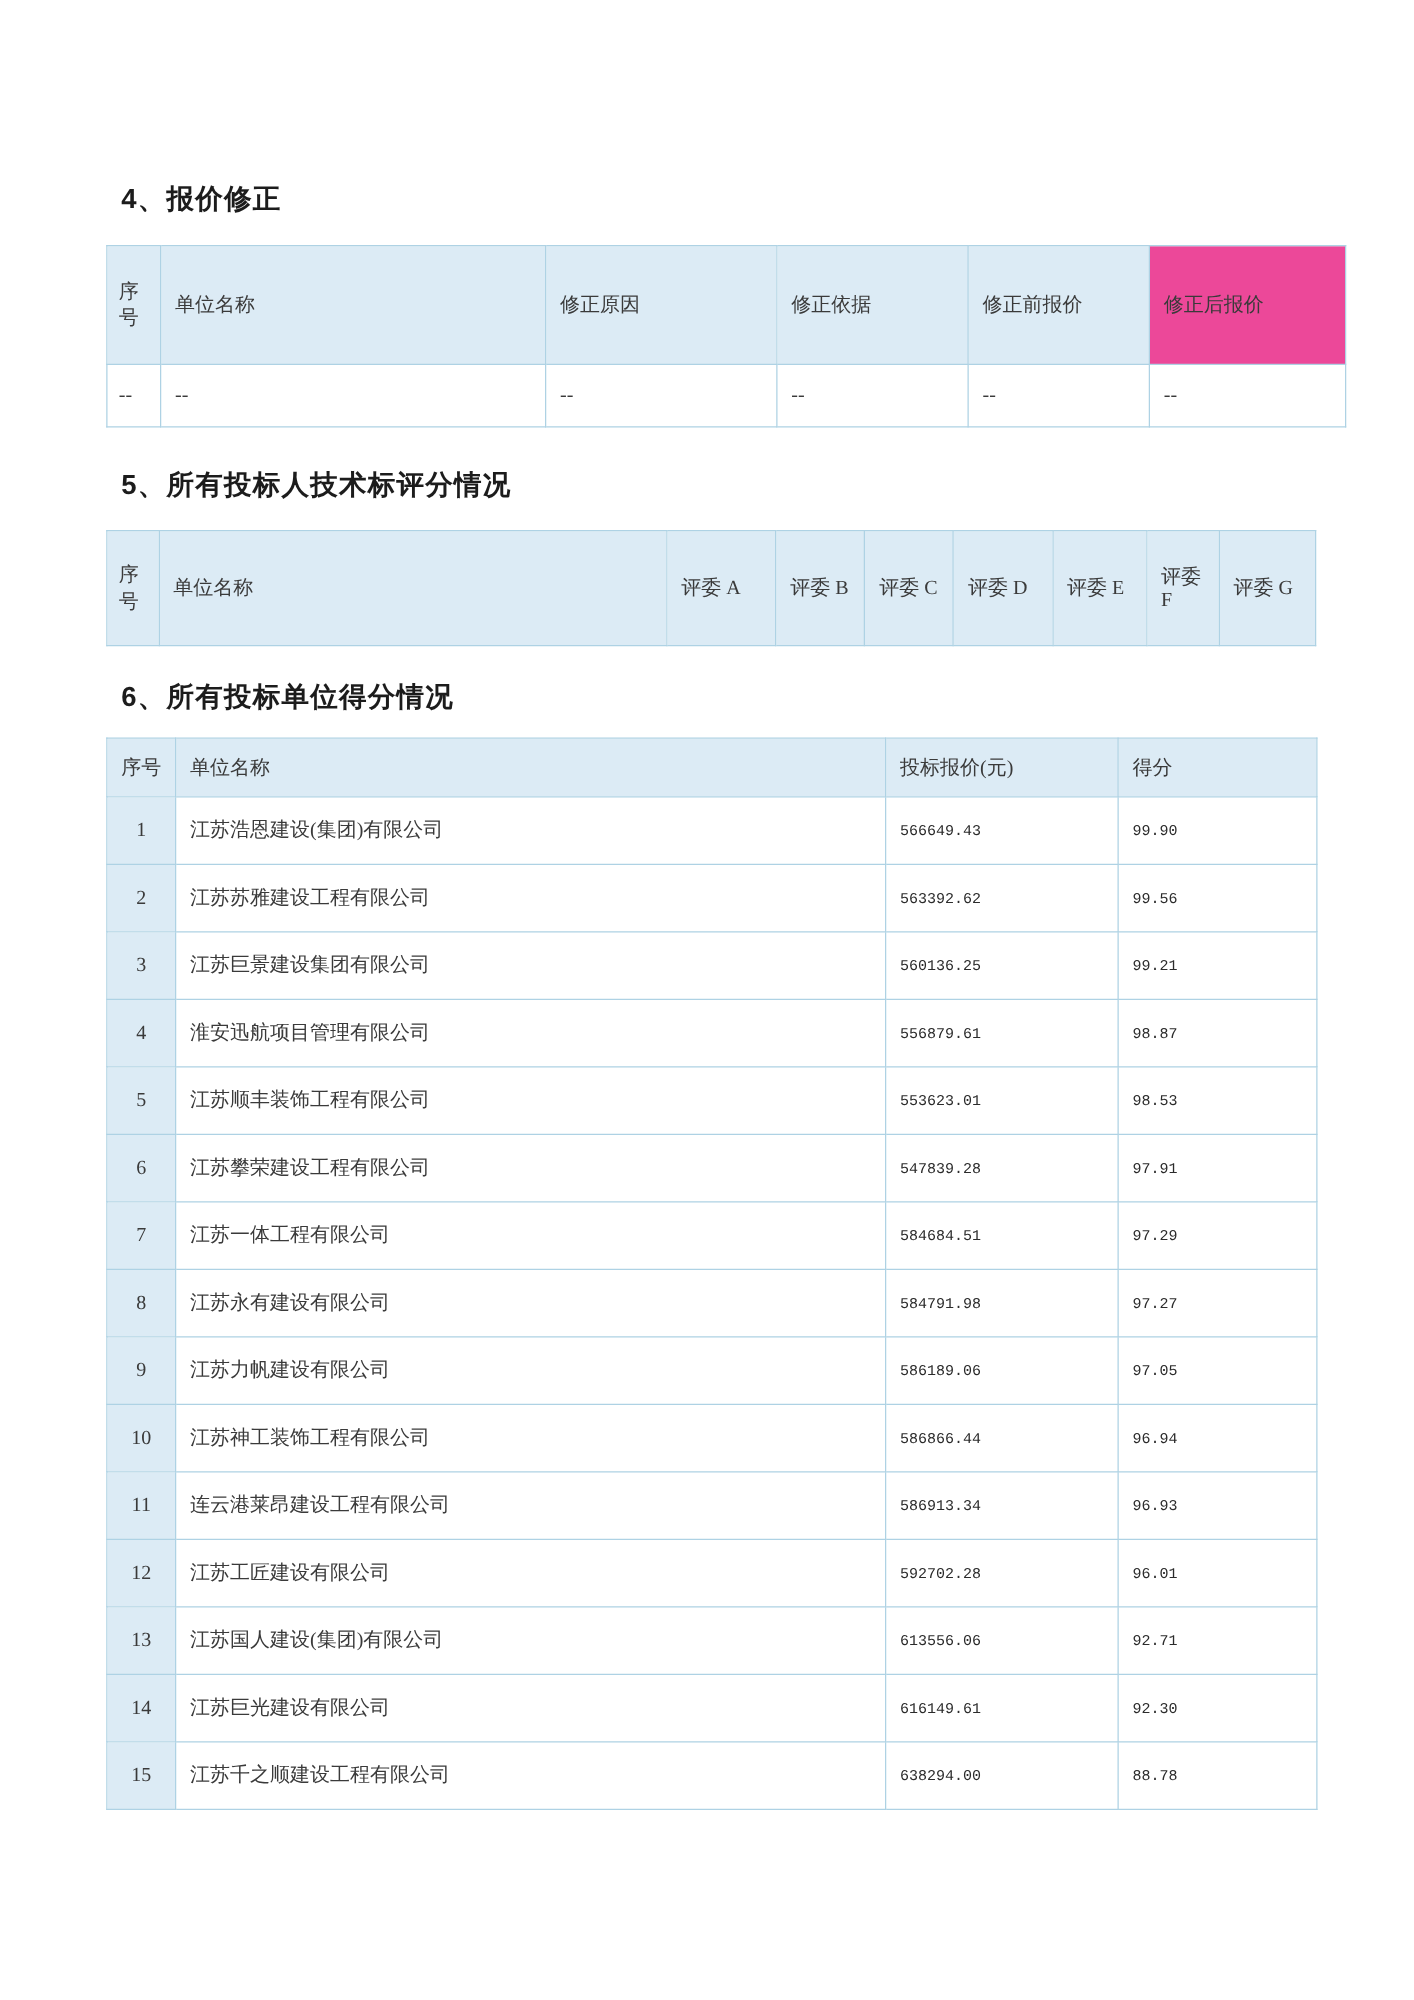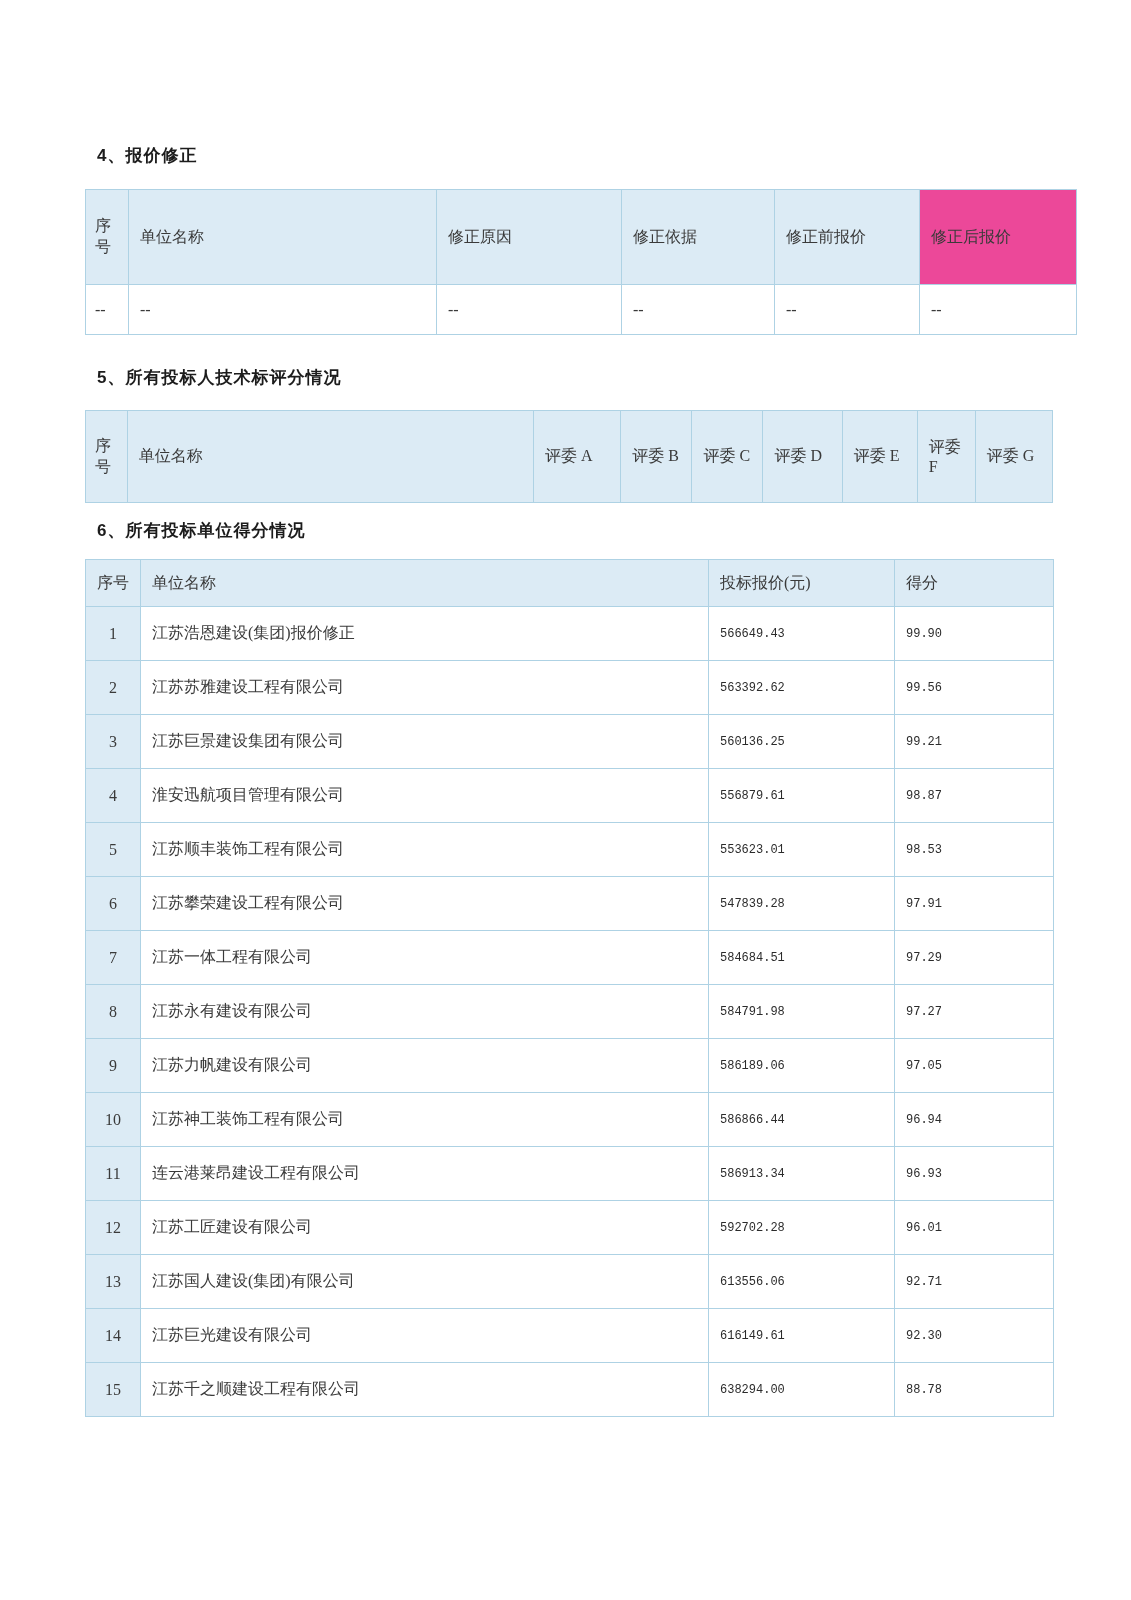--- a/index.html
+++ b/index.html
@@ -12,21 +12,21 @@
     font-family: "Liberation Serif", "DejaVu Serif", serif;
     color: #333333;
     overflow: hidden;
   }
   .content {
     padding: 144px 78px 0 85px;
   }
   .section-title {
     font-family: "Liberation Sans", "DejaVu Sans", sans-serif;
     font-weight: 700;
-    font-size: 17px;
+    font-size: 22px;
     color: #1c1c1c;
     margin-left: 12px;
     letter-spacing: 1px;
   }
   table {
     border-collapse: collapse;
     width: 968px;
     table-layout: fixed;
   }
   th, td {
@@ -62,21 +62,21 @@
   #t5 th:nth-child(2) { width: 400px; }
   #t5 th:nth-child(3) { width: 86px; }
   #t5 th:nth-child(4) { width: 70px; }
   #t5 th:nth-child(5) { width: 70px; margin-top: 19px; }
   #t5 th:nth-child(6) { width: 78px; }
   #t5 th:nth-child(7) { width: 74px; }
   #t5 th:nth-child(8) { width: 57px; }
   #t5 th:nth-child(9) { width: 76px; }
 
   
-  .gap6 { margin-top: 16px; }
+  .gap6 { margin-top: 26px; }
   #t6 { margin-top: 17px; }
   #t6 thead tr { height: 47px; }
   #t6 tbody tr { height: 54px; }
   #t6 th:nth-child(1), #t6 td:nth-child(1) { width: 55px; }
   #t6 th:nth-child(2), #t6 td:nth-child(2) { width: 568px; }
   #t6 th:nth-child(3), #t6 td:nth-child(3) { width: 186px; }
   #t6 th:nth-child(4), #t6 td:nth-child(4) { width: 159px; }
   #t6 td:nth-child(1) {
     background: #dcebf5;
     text-align: center;
@@ -142,21 +142,21 @@
           <tr>
             <th>序号</th>
             <th>单位名称</th>
             <th>投标报价(元)</th>
             <th>得分</th>
           </tr>
         </thead>
       <tbody>
           <tr>
             <td>1</td>
-            <td>江苏浩恩建设(集团)报价修正</td>
+            <td>江苏浩恩建设(集团)有限公司</td>
             <td>566649.43</td>
             <td>99.90</td>
           </tr>
           <tr>
             <td>2</td>
             <td>江苏苏雅建设工程有限公司</td>
             <td>563392.62</td>
             <td>99.56</td>
           </tr>
           <tr>

